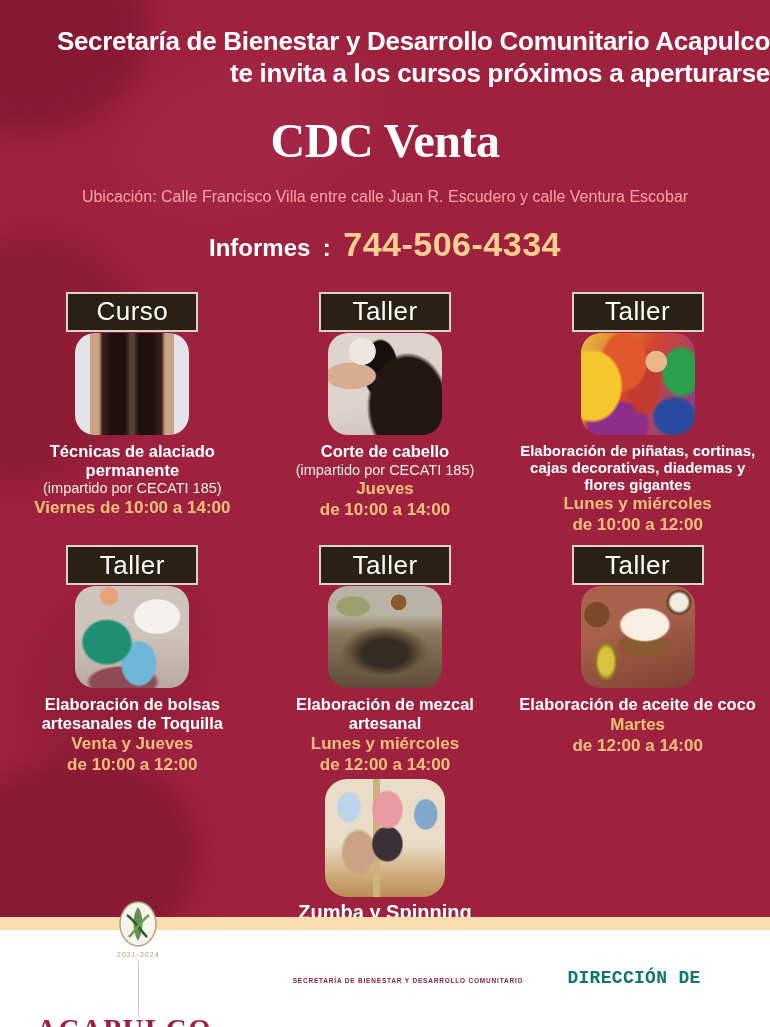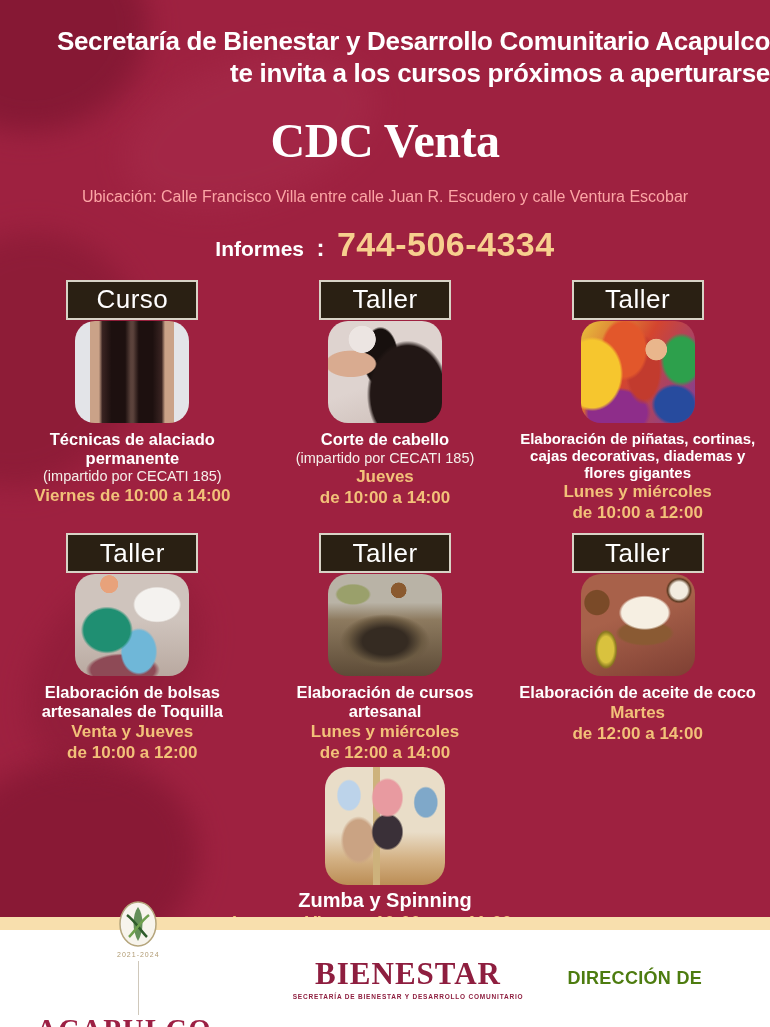--- a/index.html
+++ b/index.html
@@ -19,27 +19,27 @@
   .swirl.s3{left:-60px;top:760px;width:260px;height:210px;background:rgba(128,22,48,.7);transform:rotate(-15deg);}
   .swirl.s4{left:120px;top:60px;width:260px;height:140px;background:rgba(173,49,80,.35);transform:rotate(-18deg);}
   .swirl.s5{left:40px;top:560px;width:150px;height:220px;background:rgba(134,24,51,.45);transform:rotate(35deg);}
 
   
   .header{position:relative;text-align:center;padding-top:26px;color:#ffffff;z-index:2;}
   .intro{font-size:26px;font-weight:bold;line-height:1.22;letter-spacing:-.3px;text-align:right;}
   .main-title{font-size:48px;font-weight:bold;letter-spacing:-.5px;margin-top:24px;font-family:Liberation Serif, serif;}
   .location{font-size:16px;line-height:1.4;margin-top:18px;font-weight:400;color:#fca5a5;}
   .contact{margin-top:16px;font-weight:bold;}
-  .contact .lbl{font-size:21px;color:#ffffff;}
+  .contact .lbl{font-size:24px;color:#ffffff;}
   .contact .sep{font-size:24px;color:#ffffff;margin:0 8px;}
   .contact .phone{font-size:34px;color:#f7cf8e;letter-spacing:.5px;}
 
   
   .cards{position:relative;z-index:2;display:grid;grid-template-columns:repeat(3,1fr);
-         margin-top:16px;row-gap:10px;padding:0 6px;}
+         margin-top:28px;row-gap:10px;padding:0 6px;}
   .card{display:flex;flex-direction:column;align-items:center;}
   .tagbox{
     width:128px;height:36px;background:#2a2013;border:2px solid #d8d3c6;
     display:flex;align-items:center;justify-content:center;
     color:#ffffff;font-size:26px;font-weight:400;letter-spacing:.5px;
   }
   .photo{width:114px;height:102px;border-radius:20px;margin-top:1px;background-color:#d8cfc8;}
   .card-text{margin-top:7px;text-align:center;}
   .card-title{color:#ffffff;font-weight:bold;font-size:16.5px;line-height:1.14;max-width:245px;margin:0 auto;}
   .card--tight .card-title{font-size:15px;max-width:256px;}
@@ -105,22 +105,22 @@
   .footer-band{height:97px;background:#ffffff;display:flex;align-items:center;}
   .brand-acapulco{display:flex;align-items:center;margin-left:36px;flex-direction:column;}
   .emblem{width:56px;height:62px;display:flex;flex-direction:column;align-items:center;}
   .emblem .years{font-size:7px;color:#b09a72;letter-spacing:1px;margin-top:2px;}
   .vdiv{width:1px;height:54px;background:#cfc8bb;margin:0 16px;}
   .acapulco-name{font-family:"Liberation Serif", serif;font-weight:bold;font-size:29px;color:#9c2044;letter-spacing:1.5px;line-height:1;}
   .acapulco-tag{font-size:9px;color:#b59a7a;letter-spacing:3.2px;margin-top:4px;}
   .brand-bienestar{margin-left:52px;text-align:center;}
   .bienestar-name{font-family:"Liberation Serif", serif;font-weight:bold;font-size:31px;color:#8e1e3f;letter-spacing:1px;line-height:1;}
   .bienestar-tag{font-size:6.5px;color:#8e1e3f;letter-spacing:.8px;margin-top:4px;font-weight:bold;}
-  .brand-direccion{margin-left:44px;font-family:Liberation Sans, sans-serif;font-weight:bold;
-    font-size:18px;color:#4d7c0f;line-height:1.3;letter-spacing:.3px;}
+  .brand-direccion{margin-left:44px;font-family:Liberation Mono, monospace;font-weight:bold;
+    font-size:18px;color:#0f766e;line-height:1.3;letter-spacing:.3px;}
 </style>
 </head>
 <body>
 
 <div class="poster">
 
   <div class="swirl s1"></div>
   <div class="swirl s2"></div>
   <div class="swirl s3"></div>
   <div class="swirl s4"></div>
@@ -183,21 +183,21 @@
         <div class="card-title">Elaboración de bolsas artesanales de Toquilla</div>
         <div class="card-sched">Venta y Jueves</div>
         <div class="card-sched">de 10:00 a 12:00</div>
       </div>
     </div>
 
     <div class="card">
       <div class="tagbox">Taller</div>
       <div class="photo img-mezcal"></div>
       <div class="card-text">
-        <div class="card-title">Elaboración de cursos artesanal</div>
+        <div class="card-title">Elaboración de mezcal artesanal</div>
         <div class="card-sched">Lunes y miércoles</div>
         <div class="card-sched">de 12:00 a 14:00</div>
       </div>
     </div>
 
     <div class="card">
       <div class="tagbox">Taller</div>
       <div class="photo img-coco"></div>
       <div class="card-text">
         <div class="card-title">Elaboración de aceite de coco</div>
@@ -229,21 +229,20 @@
           <div class="years">2021-2024</div>
         </div>
         <div class="vdiv"></div>
         <div>
           <div class="acapulco-name">ACAPULCO</div>
           <div class="acapulco-tag">SERVIR PARA TRANSFORMAR</div>
         </div>
       </div>
 
       <div class="brand-bienestar">
-        <div class="bienestar-name">BIENESTAR</div>
         <div class="bienestar-tag">SECRETARÍA DE BIENESTAR Y DESARROLLO COMUNITARIO</div>
       </div>
 
       <div class="brand-direccion">
         <div>DIRECCIÓN DE</div>
       </div>
 
     </div>
   </div>
 

